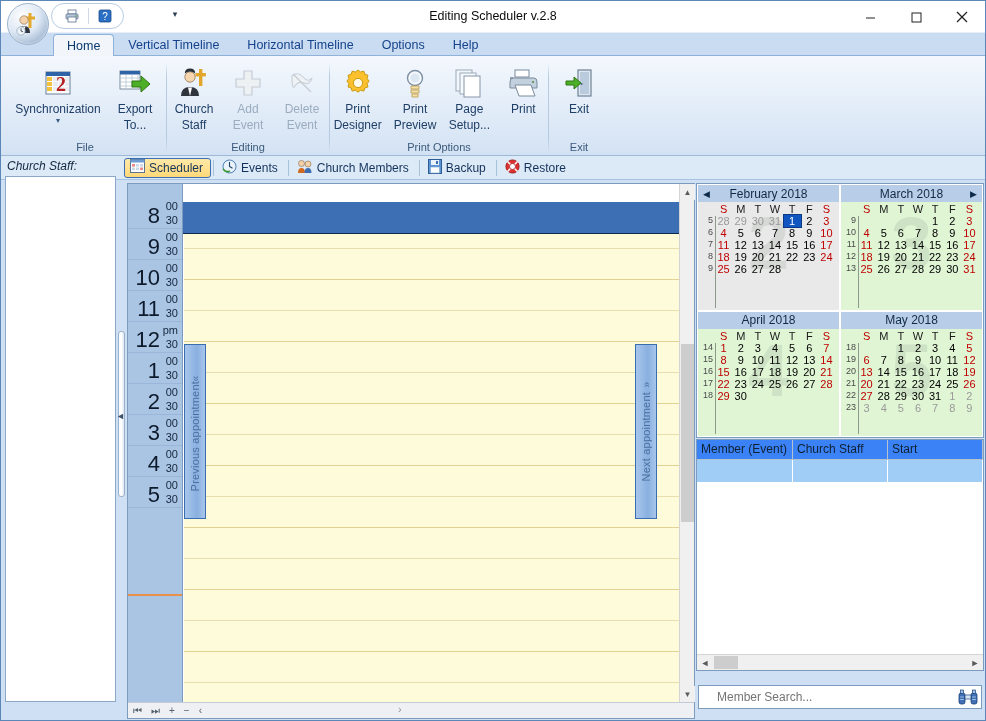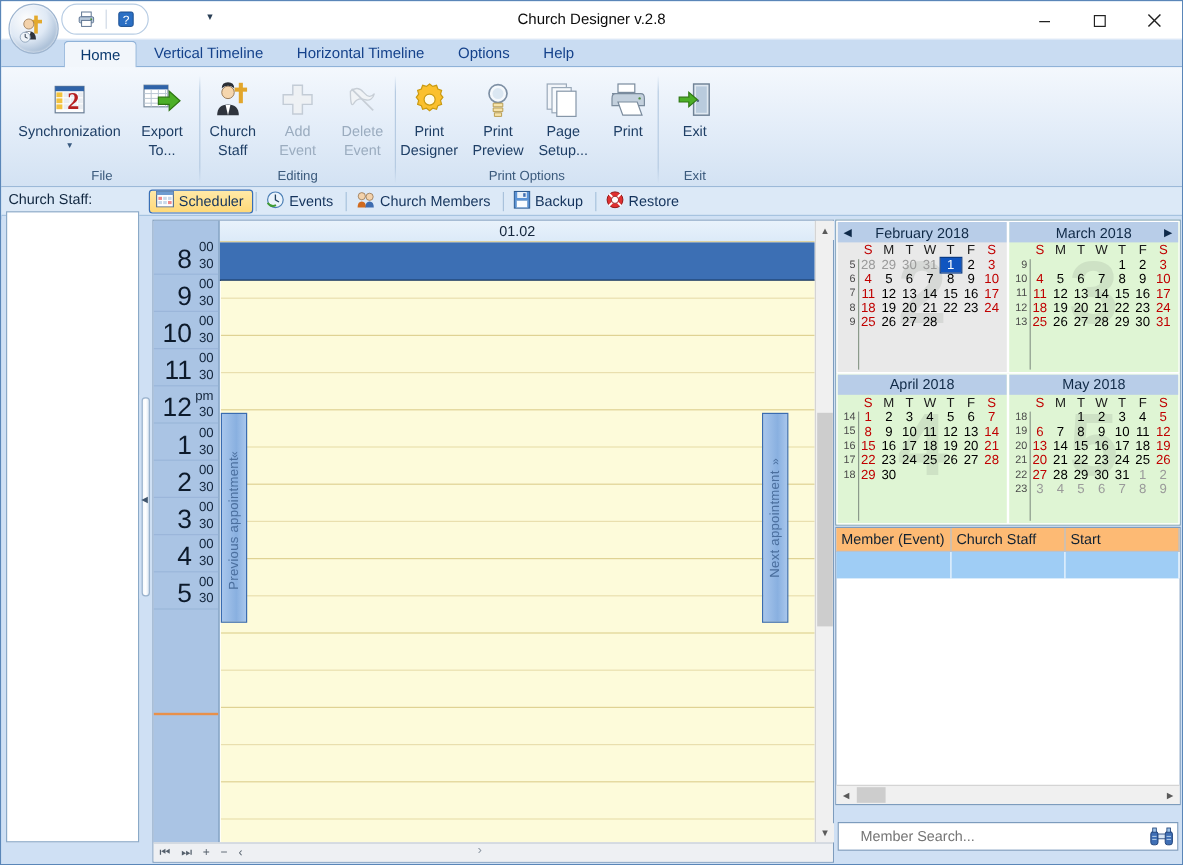--- a/index.html
+++ b/index.html
@@ -34,21 +34,21 @@
      display:flex; align-items:center; padding:0 8px 0 10px; gap:6px; z-index:5; }
   .qat .qbtn { width:20px; height:20px; display:flex; align-items:center;
      justify-content:center; border-radius:3px; }
   .qat-sep { width:1px; height:16px; background:#cfd9e5; }
   .qat-drop { position:absolute; left:168px; top:8px; width:12px; height:14px;
      font-size:9px; color:#2a3f55; z-index:5; text-align:center; }
 
   
   .ribbon-tabs { position:relative; height:23px; background:#c9dcf2;
      border-bottom:1px solid #8fb2d8; padding-left:52px; display:flex;
-     align-items:center; }
+     align-items:flex-start; }
   .rtab { height:24px; padding:0 13px; line-height:22px; font-size:12.5px;
      color:#15428b; border:1px solid transparent; border-bottom:none;
      border-radius:4px 4px 0 0; }
   .rtab.active { background:#f2f6fb; border-color:#8fb2d8;
      color:#0b3a6f; position:relative; top:1px; height:23px; line-height:23px; }
 
   
   .ribbon { position:relative; height:100px;
      background:linear-gradient(#f4f8fd 0%, #e2ecf8 55%, #d3e2f3 100%);
      border-bottom:1px solid #9cb9d8; display:flex; align-items:stretch;
@@ -79,21 +79,21 @@
   .ntab.active { background:linear-gradient(#ffe9a8,#ffd978);
      border-color:#3a6fb5; }
   .ndiv { width:1px; height:16px; background:#a9c2dc; margin:0 2px; }
 
   
   .content { position:absolute; left:0; right:0; top:182px; bottom:0;
      background:#cfe0f4; }
 
   
   .staff-panel { position:absolute; left:2px; top:-24px; width:114px; bottom:18px; }
-  .staff-title { position:absolute; left:4px; top:0px; font-size:12px; color:#10263f; }
+  .staff-title { position:absolute; left:4px; top:0px; font-size:12px; color:#10263f;font-style:italic; }
   .staff-list { position:absolute; left:2px; top:17px; right:1px; bottom:0;
      background:#fff; border:1px solid #8ba9c7; }
 
   
   .splitter { position:absolute; left:115px; top:146px; width:11px; height:170px;
      background:#cfe0f4; }
   .splitter .bar { position:absolute; left:2px; top:2px; width:7px;
      height:calc(100% - 4px);
      background:linear-gradient(90deg,#f6f9fc,#ffffff 50%,#dbe6f2);
      border:1px solid #9ab2cc; border-radius:3px; }
@@ -178,21 +178,21 @@
   .wk b { font-weight:normal; text-align:center; color:#000; }
   .wk b.we { color:#c00000; }
   .wk b.out { color:#9a9a9a; }
   .wk b.sel { background:#1055c0; color:#fff; outline:1px solid #0a3a85; }
   .cal-vrule { position:absolute; left:17px; top:31px; bottom:2px; width:1px;
      background:#8b9a8b; }
 
   
   .evt { position:absolute; left:0; top:256px; right:0; bottom:48px;
      border:1px solid #7d9cbd; background:#fff; }
-  .evt-head { display:flex; height:20px; background:#fdba74;
+  .evt-head { display:flex; height:20px; background:#3b82f6;
      border-bottom:1px solid #b7c2cf; }
   .evt-head div { font-size:12px; color:#102132; padding:2px 0 0 4px;
      border-right:1px solid #b7c2cf; }
   .evt-row { display:flex; height:22px; }
   .evt-row div { border-right:1px solid #ffffff; background:#9fcdf5; }
   .evt-hsb { position:absolute; left:0; right:0; bottom:0; height:16px;
      background:#f0f0f0; border-top:1px solid #d4d4d4; }
   .evt-hsb .l, .evt-hsb .r { position:absolute; top:0; width:16px; height:15px;
      display:flex; align-items:center; justify-content:center;
      font-size:9px; color:#5a5a5a; }
@@ -209,21 +209,21 @@
      background:transparent; }
   .msearch .bino { width:22px; height:20px; margin-right:2px; display:flex;
      align-items:center; justify-content:center; }
 </style>
 </head>
 <body>
 
 <div id="app">
 
   <div class="titlebar">
-    <div class="title-text">Church Designer v.2.8</div>
+    <div class="title-text">Editing Scheduler v.2.8</div>
     <div class="wincontrols">
       <div class="winbtn">
         <svg width="11" height="11" viewBox="0 0 11 11">
             <line x1="1" y1="6" x2="10" y2="6" stroke="#222" stroke-width="1"></line>
           </svg>
       </div>
       <div class="winbtn">
         <svg width="11" height="11" viewBox="0 0 11 11">
             <rect x="1" y="1" width="9" height="9" fill="none" stroke="#222" stroke-width="1"></rect>
           </svg>
@@ -520,21 +520,20 @@
       <div class="staff-list"></div>
     </div>
 
     <div class="splitter">
       <div class="bar"></div>
       <div class="arrow">◄</div>
     </div>
 
     <div class="sched">
 
-      <div class="sched-head">01.02</div>
       <div class="sched-selbar"></div>
 
       <div class="timecol">
         <div style="height:14px"></div>
         <div class="trow">
             <span class="hh">8</span>
             <span class="mm">00</span>
             <span class="mm2">30</span>
           </div>
         <div class="trow">

